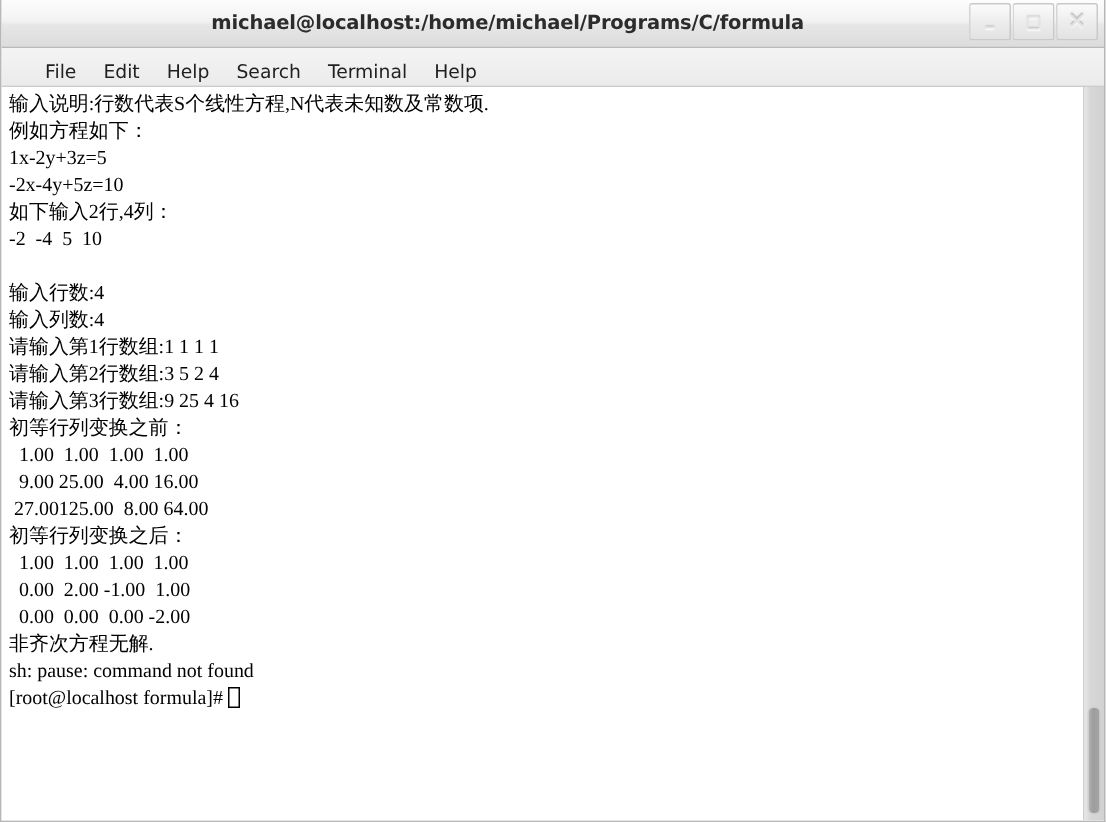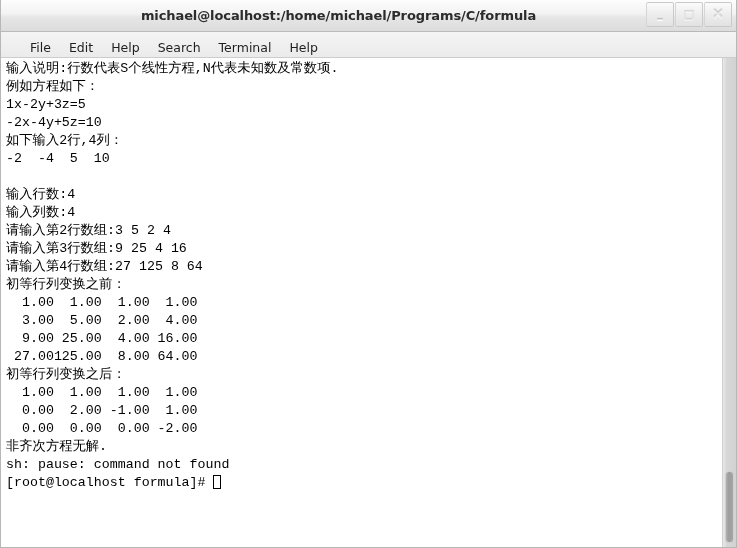--- a/index.html
+++ b/index.html
@@ -113,21 +113,21 @@
     overflow: hidden;
   }
   .term {
     flex: 1 1 auto;
     padding: 2px 0 0 5px;
     box-sizing: border-box;
     overflow: hidden;
     background: #ffffff;
   }
   .line {
-    font-family: Liberation Mono, monospace;
+    font-family: Liberation Serif, serif;
     font-size: 13.3px;
     line-height: 18px;
     height: 18px;
     color: #000000;
     white-space: pre;
     letter-spacing: 0px;
   }
   .line.blank { color: transparent; }
 
   .cursor {
@@ -193,26 +193,25 @@
     <div class="term" id="term-output">
         <div class="line">输入说明:行数代表S个线性方程,N代表未知数及常数项.</div>
         <div class="line">例如方程如下：</div>
         <div class="line">1x-2y+3z=5</div>
         <div class="line">-2x-4y+5z=10</div>
         <div class="line">如下输入2行,4列：</div>
         <div class="line">-2  -4  5  10</div>
         <div class="line blank"> </div>
         <div class="line">输入行数:4</div>
         <div class="line">输入列数:4</div>
+        <div class="line">请输入第1行数组:1 1 1 1</div>
         <div class="line">请输入第2行数组:3 5 2 4</div>
         <div class="line">请输入第3行数组:9 25 4 16</div>
-        <div class="line">请输入第4行数组:27 125 8 64</div>
         <div class="line">初等行列变换之前：</div>
         <div class="line">  1.00  1.00  1.00  1.00</div>
-        <div class="line">  3.00  5.00  2.00  4.00</div>
         <div class="line">  9.00 25.00  4.00 16.00</div>
         <div class="line"> 27.00125.00  8.00 64.00</div>
         <div class="line">初等行列变换之后：</div>
         <div class="line">  1.00  1.00  1.00  1.00</div>
         <div class="line">  0.00  2.00 -1.00  1.00</div>
         <div class="line">  0.00  0.00  0.00 -2.00</div>
         <div class="line">非齐次方程无解.</div>
         <div class="line">sh: pause: command not found</div>
         <div class="line"><span>[root@localhost formula]# </span><span class="cursor"></span></div>
       </div>

